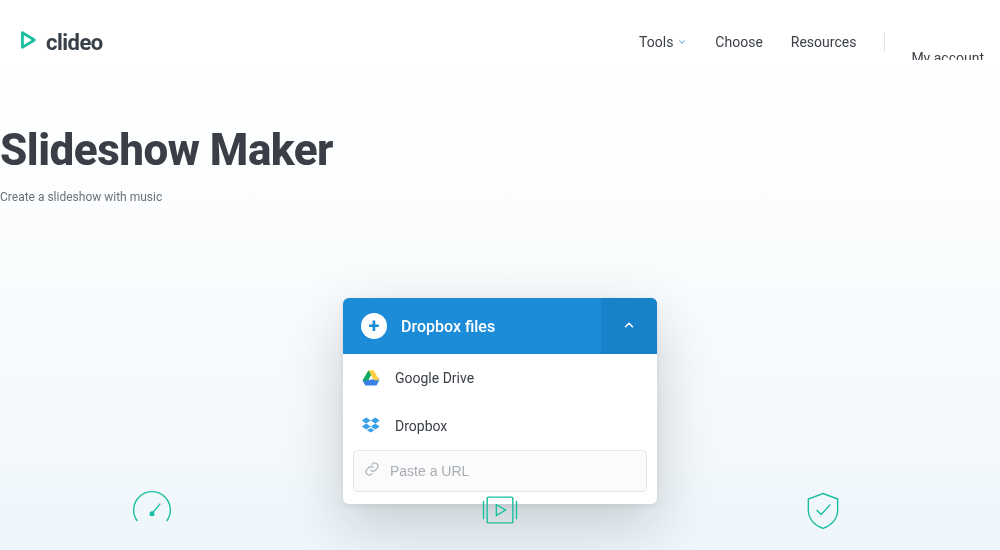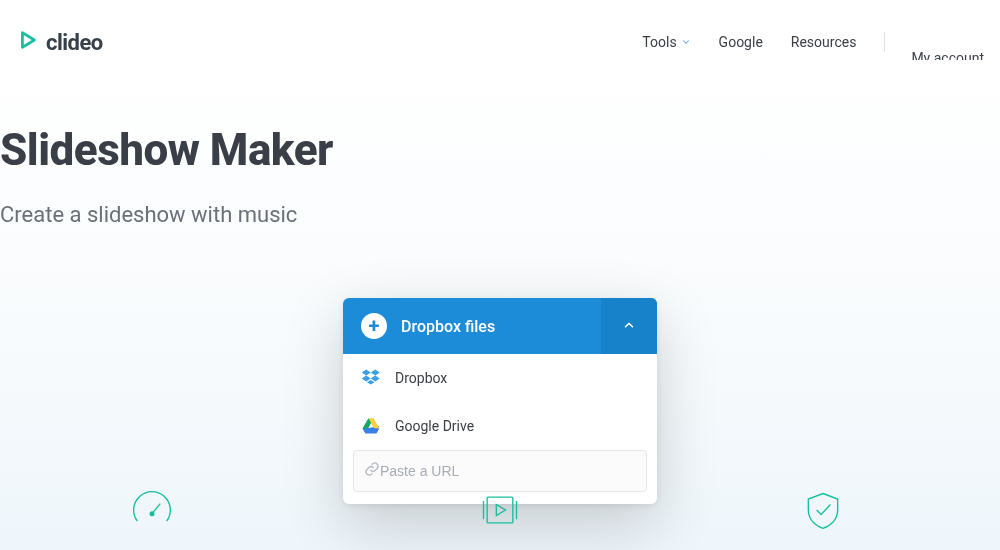--- a/index.html
+++ b/index.html
@@ -10,33 +10,33 @@
   .logo svg { width: 22px; height: 22px; }
   .logo-text { font-size: 22px; font-weight: 700; color: #374048; letter-spacing: -0.5px; }
   .nav { display: flex; align-items: center; }
   .nav-primary { display: flex; align-items: flex-end; gap: 28px; padding-right: 28px; }
   .nav-link { font-size: 14px; color: #3a3f47; cursor: pointer; display: flex; align-items: center; gap: 4px; }
   .sep { width: 1px; height: 20px; background: #e2e2e2; margin: 0 26px 0 0; }
   .account { font-size: 14px; color: #3a3f47; cursor: pointer; margin-top: 32px; }
   .chev-sm { width: 10px; height: 10px; }
   .hero { position: absolute; top: 60px; left: 0; right: 0; bottom: 0; background: linear-gradient(180deg, #ffffff 0%, #f8fbfd 55%, #eef6fb 100%); text-align: left; padding-top: 64px; }
   .title { font-size: 44px; font-weight: 800; color: #3a3f47; letter-spacing: -0.5px; }
-  .subtitle { margin-top: 26px; font-size: 22px; color: #6b7078; }
+  .subtitle { margin-top: 14px; font-size: 12px; color: #6b7078; }
   .panel { position: absolute; top: 298px; left: 50%; transform: translateX(-50%); width: 314px; background: #fff; border-radius: 6px; box-shadow: 0 20px 60px rgba(0,0,0,0.18), 0 2px 6px rgba(0,0,0,0.08); overflow: hidden; }
   .choose { display: flex; align-items: center; background: #1c8cd8; color: #fff; height: 56px; cursor: pointer; }
   .choose-left { display: flex; align-items: center; gap: 14px; padding-left: 18px; flex: 1; }
   .plus { width: 26px; height: 26px; border-radius: 50%; background: #fff; color: #1c8cd8; display: flex; align-items: center; justify-content: center; font-size: 20px; font-weight: 700; line-height: 1; }
   .choose-label { font-size: 16px; font-weight: 500; }
   .choose-right { width: 56px; height: 56px; display: flex; align-items: center; justify-content: center; background: #1781c9; }
   .choose-right svg { width: 14px; height: 14px; }
   .opt { display: flex; align-items: center; gap: 14px; padding: 14px 18px; cursor: pointer; }
   .opt-icon { width: 20px; height: 20px; display:flex; align-items:center; justify-content:center; }
   .opt-label { font-size: 14px; color: #3a3f47; }
   .url-wrap { padding: 0 10px 12px; }
-  .url-box { display:flex; align-items:center; gap:0; border: 1px solid #e2e5e9; border-radius: 4px; padding: 10px 10px; background:#fbfbfc; }
+  .url-box { display:flex; align-items:center; gap:10px; border: 1px solid #e2e5e9; border-radius: 4px; padding: 10px 10px; background:#fbfbfc; }
   .url-box input { border: none; outline: none; background: transparent; font-size: 14px; color: #6b7078; width: 100%; }
   .url-box input::placeholder { color: #a7adb5; }
   .feat { position: absolute; bottom: 18px; width: 44px; height: 44px; }
   .feat svg { width: 44px; height: 44px; stroke: #17bfa0; fill: none; stroke-width: 1.5; }
   .feat.left { left: 130px; }
   .feat.center { left: 50%; transform: translateX(-50%); }
   .feat.right { right: 155px; }
 </style>
 </head>
 <body>
@@ -55,21 +55,21 @@
       <div class="nav-primary">
         <div class="nav-link">
           <span>Tools</span>
           <span>
             <svg class="chev-sm" viewBox="0 0 24 24">
                 <path d="M6 9l6 6 6-6" fill="none" stroke="#5aa7e8" stroke-width="2.5" stroke-linecap="round" stroke-linejoin="round"></path>
               </svg>
           </span>
         </div>
         <div class="nav-link">
-          <span>Google</span>
+          <span>Choose</span>
         </div>
         <div class="nav-link">
           <span>Resources</span>
         </div>
       </div>
       <div class="sep"></div>
       <div class="account">
         <span>My account</span>
       </div>
     </div>
@@ -91,39 +91,39 @@
           <svg viewBox="0 0 24 24">
               <path d="M6 15l6-6 6 6" fill="none" stroke="#fff" stroke-width="2.5" stroke-linecap="round" stroke-linejoin="round"></path>
             </svg>
         </span>
       </div>
     </div>
 
     <div class="opt">
       <span class="opt-icon">
         <svg viewBox="0 0 24 24">
-            <path d="M6 2 L12 6 L6 10 L0 6 Z M18 2 L24 6 L18 10 L12 6 Z M6 10 L12 14 L6 18 L0 14 Z M18 10 L24 14 L18 18 L12 14 Z M12 16 L17 19 L12 22 L7 19 Z" fill="#3aa1e8" transform="scale(0.9) translate(1,0)"></path>
-          </svg>
-      </span>
-      <span class="opt-label">Dropbox</span>
-    </div>
-
-    <div class="opt">
-      <span class="opt-icon">
-        <svg viewBox="0 0 24 24">
             <path d="M9 3 L15 3 L22 15 L16 15 Z" fill="#ffcf3f"></path>
             <path d="M2 15 L9 3 L12 8 L6.5 18 Z" fill="#11a861"></path>
             <path d="M6.5 18 L22 15 L18.5 21 L3 21 Z" fill="#3a7ee8" transform="translate(0,-3)"></path>
             <polygon points="9,3 15,3 22,15 18.5,21 5.5,21 2,15" fill="none"></polygon>
             <polygon points="9,3 15,3 22,15 16,15" fill="#ffcf3f"></polygon>
             <polygon points="9,3 2,15 5.5,21 12,8" fill="#11a861"></polygon>
             <polygon points="5.5,21 18.5,21 22,15 2,15" fill="#3a7ee8"></polygon>
           </svg>
       </span>
       <span class="opt-label">Google Drive</span>
+    </div>
+
+    <div class="opt">
+      <span class="opt-icon">
+        <svg viewBox="0 0 24 24">
+            <path d="M6 2 L12 6 L6 10 L0 6 Z M18 2 L24 6 L18 10 L12 6 Z M6 10 L12 14 L6 18 L0 14 Z M18 10 L24 14 L18 18 L12 14 Z M12 16 L17 19 L12 22 L7 19 Z" fill="#3aa1e8" transform="scale(0.9) translate(1,0)"></path>
+          </svg>
+      </span>
+      <span class="opt-label">Dropbox</span>
     </div>
 
     <div class="url-wrap">
       <div class="url-box">
         <span>
           <svg width="16" height="16" viewBox="0 0 24 24">
               <path d="M10 14a5 5 0 0 0 7 0l3-3a5 5 0 0 0-7-7l-1 1M14 10a5 5 0 0 0-7 0l-3 3a5 5 0 0 0 7 7l1-1" fill="none" stroke="#b5bbc3" stroke-width="2" stroke-linecap="round"></path>
             </svg>
         </span>
         <input type="text" placeholder="Paste a URL" style="">

